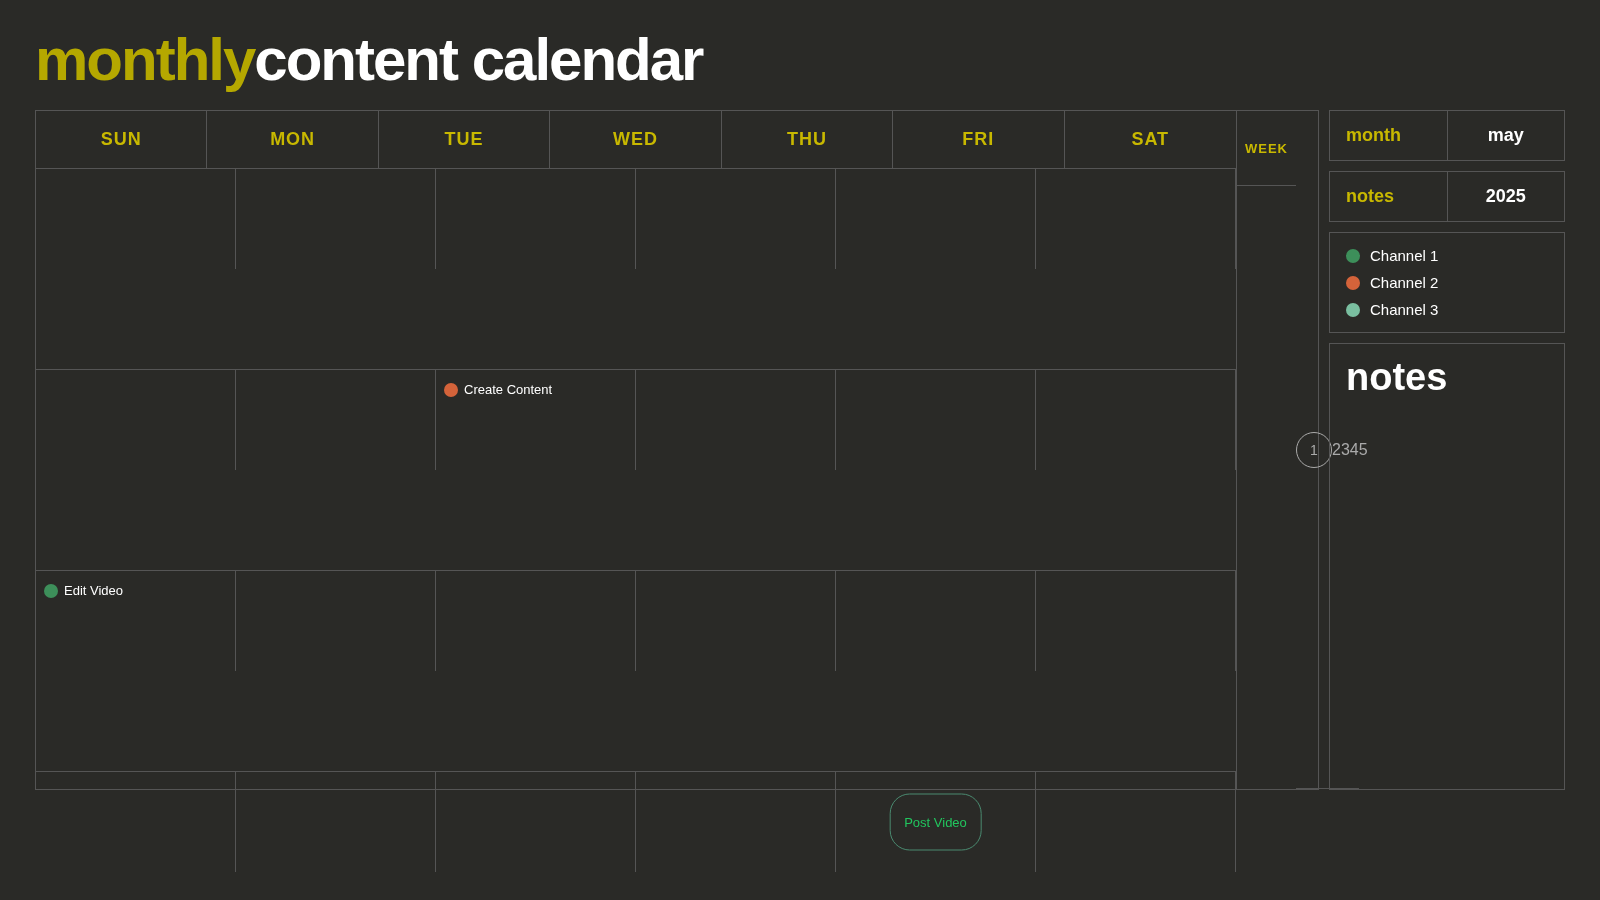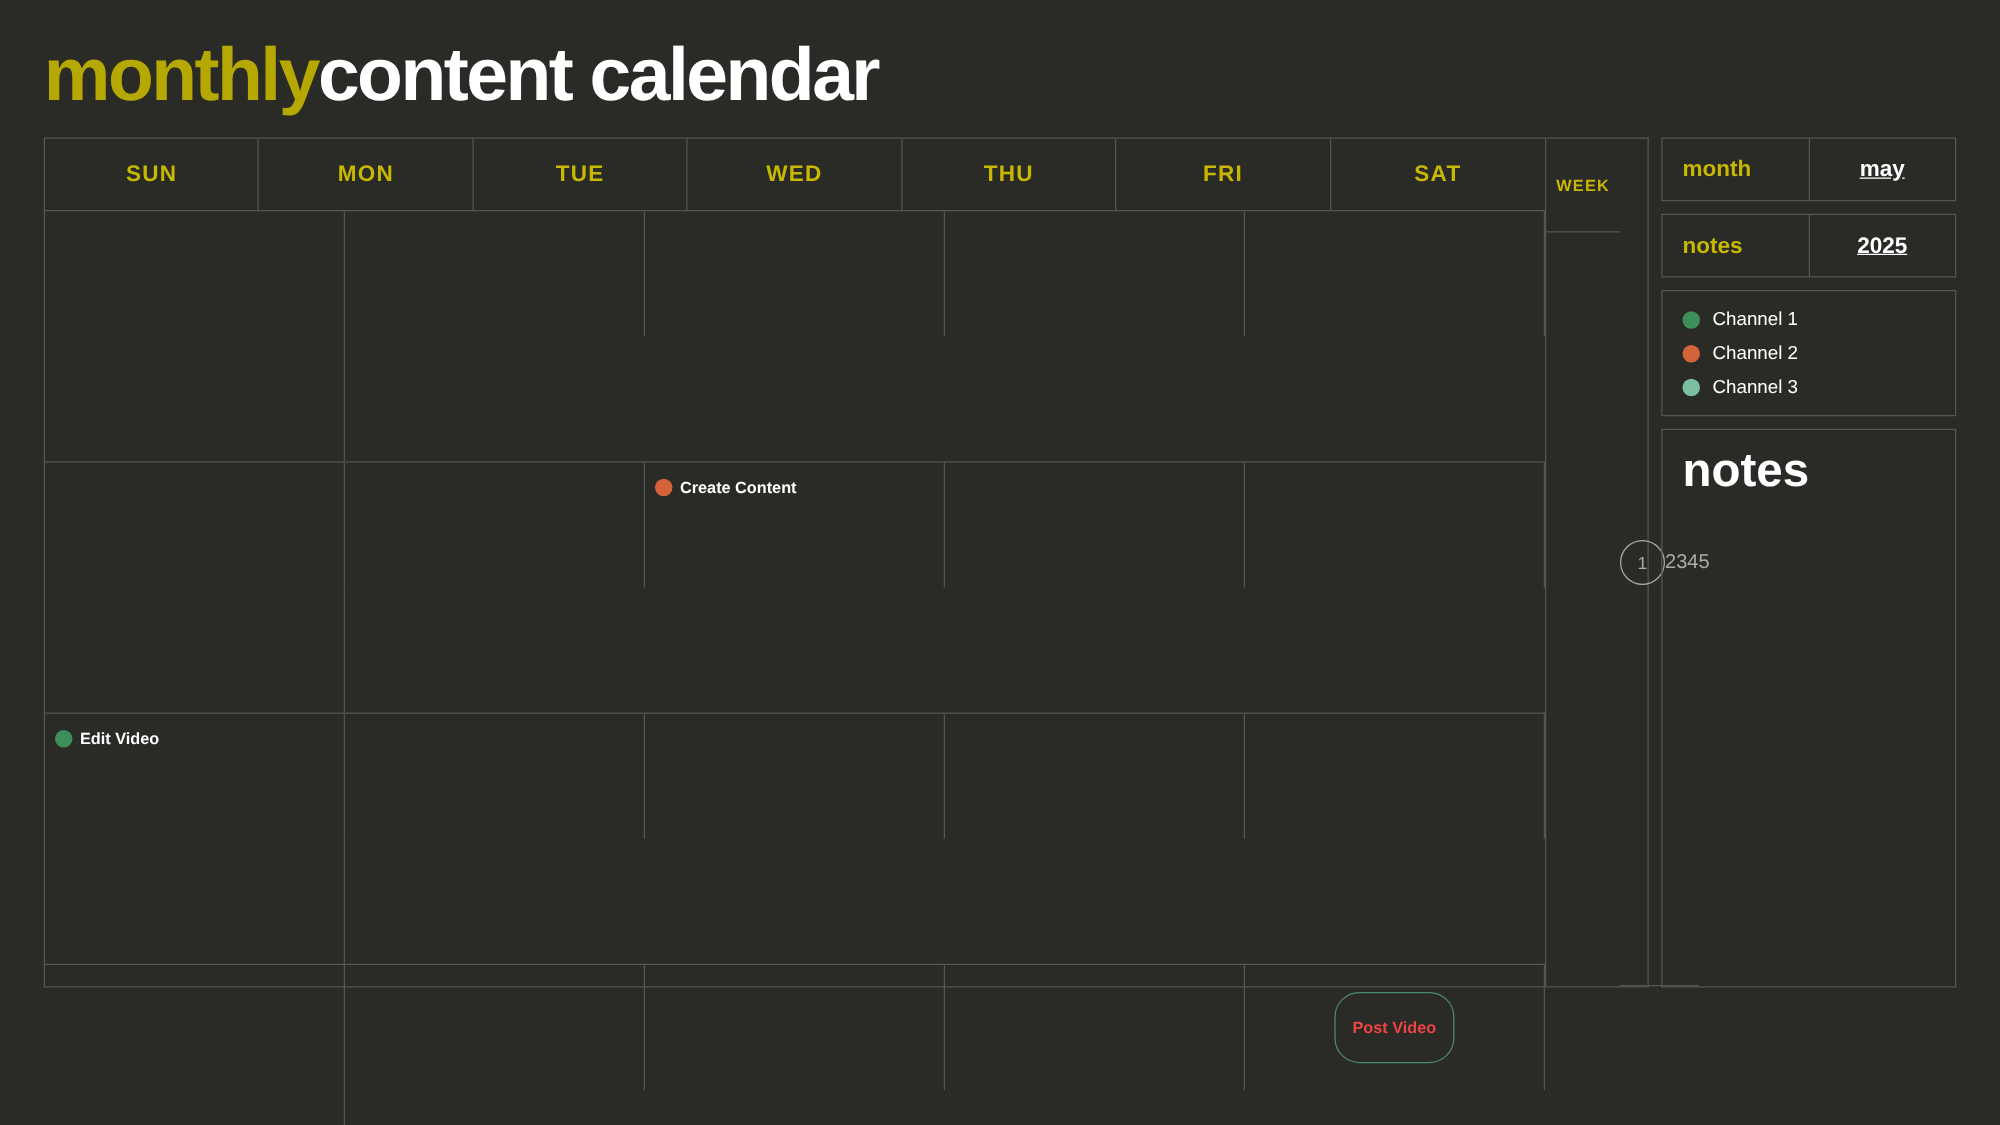--- a/index.html
+++ b/index.html
@@ -61,23 +61,22 @@
 
     .calendar-body {
       flex: 1;
       display: flex;
       flex-direction: column;
     }
 
     .calendar-row {
       flex: 1;
       display: grid;
-      grid-template-columns: repeat(5, 1fr);
+      grid-template-columns: repeat(6, 1fr);
       border-bottom: 1.5px solid #555;
-      font-weight: bold;
     }
     .calendar-row:last-child { border-bottom: none; }
 
     .calendar-cell {
       border-right: 1.5px solid #555;
       padding: 8px;
       position: relative;
       min-height: 100px;
     }
     .calendar-cell:last-child { border-right: none; }
@@ -101,21 +100,21 @@
       color: #ffffff;
       line-height: 1.2;
     }
 
     .event-pill {
       display: inline-block;
       border: 1.5px solid #4a8a70;
       border-radius: 20px;
       padding: 20px 14px;
       font-size: 13px;
-      color: #ef4444;
+      color: #22c55e;
       position: absolute;
       top: 50%;
       left: 50%;
       transform: translate(-50%, -50%);
     }
 
     
     .side-panel {
       width: 82px;
       border: 1.5px solid #555;
@@ -193,21 +192,20 @@
 
     .info-value {
       flex: 1;
       padding: 14px 16px;
       font-size: 18px;
       font-weight: 700;
       color: #ffffff;
       display: flex;
       align-items: center;
       justify-content: center;
-      text-decoration: underline;
     }
 
     .channels-box {
       border: 1.5px solid #555;
       padding: 14px 16px;
       margin-bottom: 10px;
     }
 
     .channel-item {
       display: flex;

